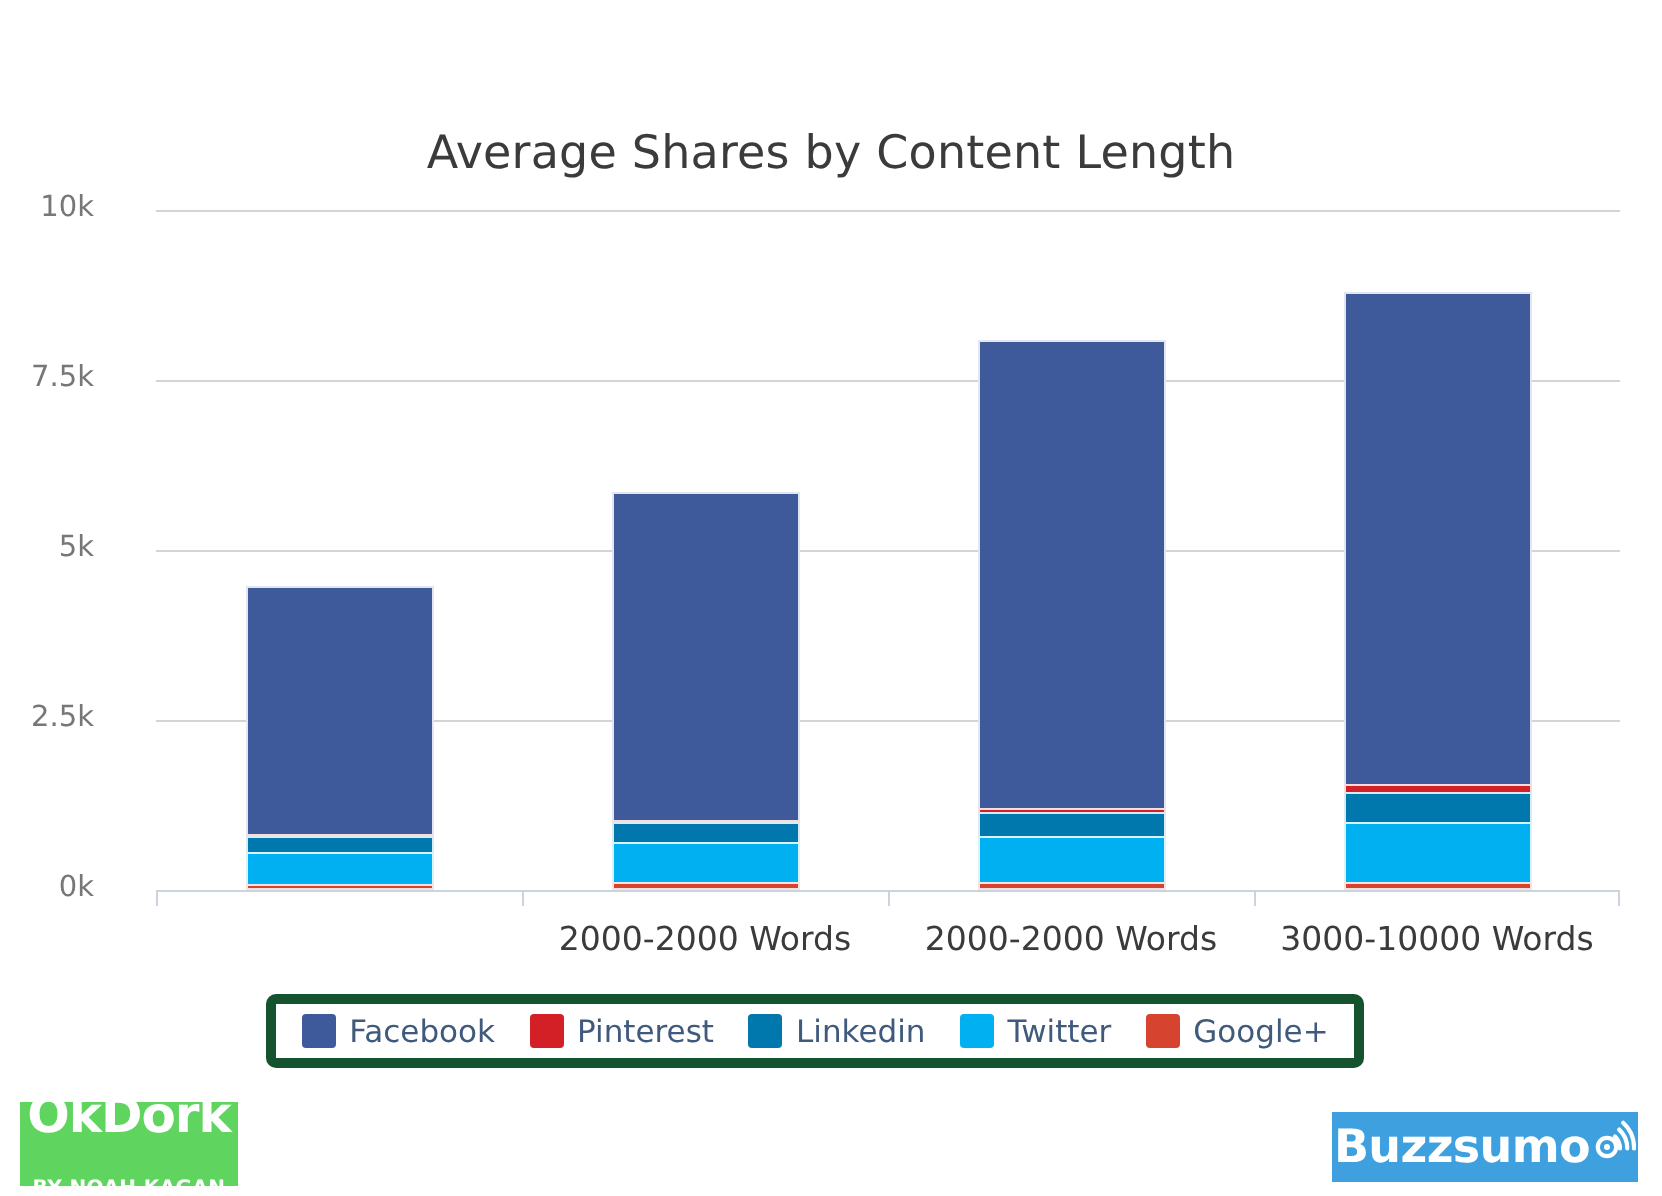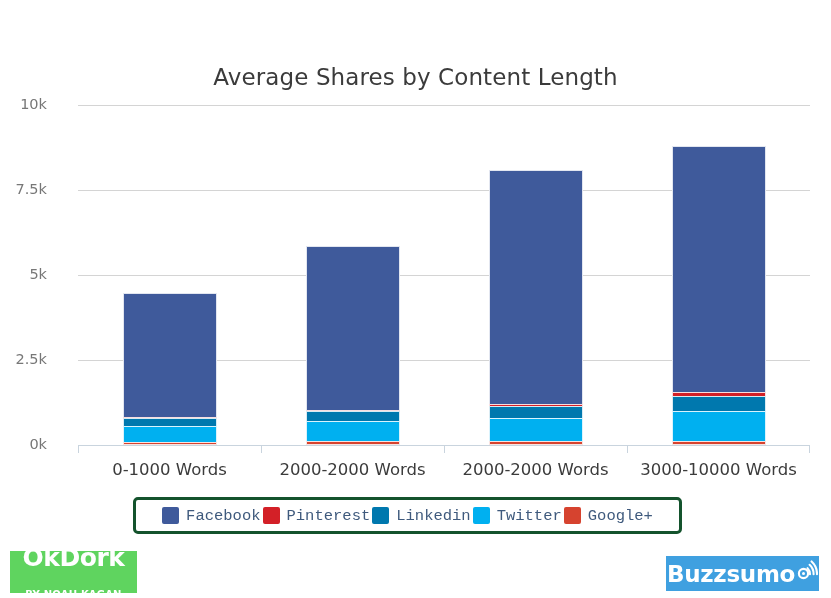--- a/index.html
+++ b/index.html
@@ -108,29 +108,28 @@
     height: 60px;
   }
 
   
   #legend {
     position: absolute;
     left: 133px;
     top: 497px;
     width: 549px;
     height: 37px;
-    border: 3px solid #14532d;
+    border: 5px solid #14532d;
     border-radius: 5px;
     background: #ffffff;
     display: flex;
     align-items: center;
     justify-content: center;
-    gap: 2px;
+    gap: 17px;
     box-sizing: border-box;
-    font-family: Liberation Mono, monospace;
   }
   .legend-item {
     display: flex;
     align-items: center;
     gap: 7px;
   }
   .legend-swatch {
     width: 17px;
     height: 17px;
     border-radius: 2px;
@@ -140,21 +139,21 @@
     font-size: 15.5px;
     color: #3f5a7d;
     white-space: nowrap;
   }
 
   
   #okdork-logo {
     position: absolute;
     left: 10px;
     top: 551px;
-    width: 127px;
+    width: 109px;
     height: 42px;
     background: #5fd45f;
     display: flex;
     flex-direction: column;
     align-items: center;
     justify-content: center;
     line-height: 1;
   }
   #okdork-wordmark {
     font-size: 25px;
@@ -245,21 +244,20 @@
       </div>
     </div>
   </div>
 
 <div id="xaxis">
     <div class="xtick" style="left: 0px;"></div>
     <div class="xtick" style="left: 183px;"></div>
     <div class="xtick" style="left: 366px;"></div>
     <div class="xtick" style="left: 549px;"></div>
     <div class="xtick" style="left: 731px;"></div>
-    <div class="xlabel" style="left: 0px; width: 183px;">0-1000 Words</div>
     <div class="xlabel" style="left: 183px; width: 183px;">2000-2000 Words</div>
     <div class="xlabel" style="left: 366px; width: 183px;">2000-2000 Words</div>
     <div class="xlabel" style="left: 549px; width: 183px;">3000-10000 Words</div>
   </div>
 
 <div id="legend">
     <div class="legend-item">
       <span class="legend-swatch" style="background: rgb(63, 90, 155);"></span>
       <span class="legend-label">Facebook</span>
     </div>

